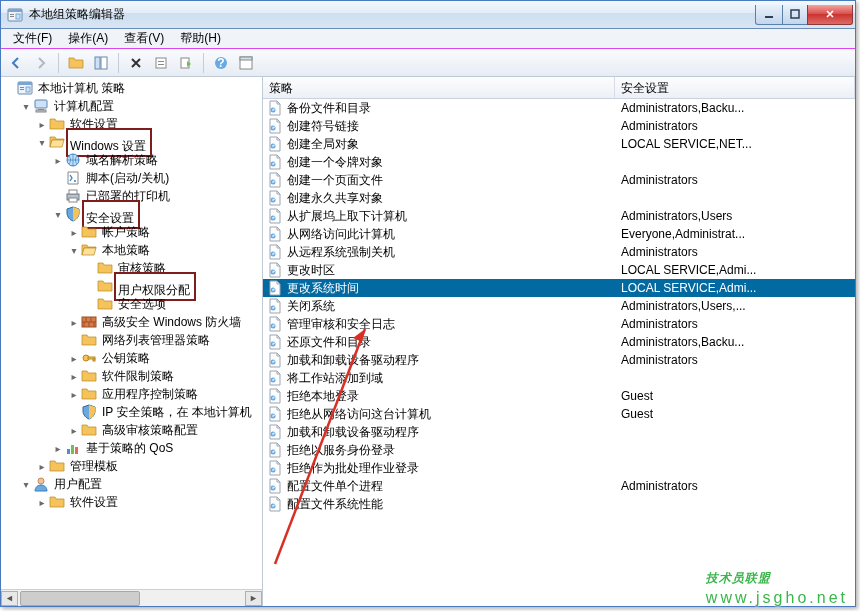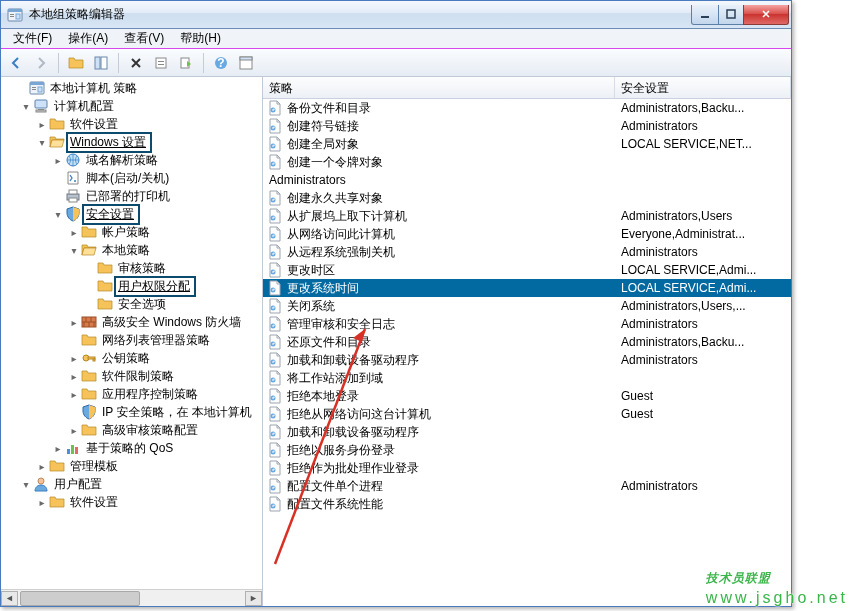--- a/index.html
+++ b/index.html
@@ -1,17 +1,17 @@
 <!DOCTYPE html>
 <html><head>
 <meta charset="utf-8">
 <style>
 * { margin:0; padding:0; box-sizing:border-box; font-family:"Microsoft YaHei","Segoe UI",Tahoma,sans-serif; font-size:12px; }
 body { background:#fff; width:860px; height:611px; overflow:hidden; position:relative; }
-.window { width:792px; height:607px; border:1px solid #4a7abe; position:relative; background:#fff; box-shadow:2px 2px 4px rgba(0,0,0,0.3); }
+.window { width:856px; height:607px; border:1px solid #4a7abe; position:relative; background:#fff; box-shadow:2px 2px 4px rgba(0,0,0,0.3); }
 
 .titlebar { height:28px; background:linear-gradient(to bottom,#f4f8fd 0%,#e2ecf7 45%,#cfdff0 46%,#d7e5f4 100%); display:flex; align-items:center; border-bottom:1px solid #6b8db5; }
 .titlebar-icon { width:16px; height:16px; margin:0 6px; }
 .titlebar-title { flex:1; color:#000; font-size:12px; }
 .win-btns { display:flex; height:20px; margin-right:2px; }
 .win-btn { width:28px; height:20px; border:1px solid #5a7fa8; border-top:none; background:linear-gradient(to bottom,#e9f1fa,#c3d6ec); display:flex; align-items:center; justify-content:center; margin-left:-1px; }
 .win-btn.max { width:26px; }
 .win-btn.close { width:46px; background:linear-gradient(to bottom,#f5a3a0,#d9534f 45%,#c9302c 46%,#e06a66); border-color:#8c3a37; border-bottom-right-radius:3px;}
 .win-btn.min { border-bottom-left-radius:3px;}
 .win-btn svg { width:10px; height:10px; }
@@ -28,22 +28,22 @@
 .tree-body { flex:1; overflow:auto; padding:2px 0; }
 .tree-scroll { height:17px; background:#f0f0f0; border-top:1px solid #d0d0d0; display:flex; align-items:center; }
 .tree-scroll .thumb { height:15px; width:120px; margin-left:2px; background:#cdcdcd; border:1px solid #a8a8a8; border-radius:2px; }
 .tree-scroll .arrow { width:17px; height:15px; background:#e8e8e8; border:1px solid #b0b0b0; display:flex; align-items:center; justify-content:center; font-size:9px; color:#555;}
 .list-pane { flex:1; display:flex; flex-direction:column; overflow:hidden; position:relative;}
 
 .tree-row { display:flex; align-items:center; height:18px; white-space:nowrap; cursor:default; }
 .tree-toggle { width:14px; text-align:center; color:#6a6a6a; font-size:10px; }
 .tree-icon { width:16px; height:16px; margin-right:3px; flex-shrink:0; }
 .tree-label { padding:0 2px; }
-.tree-label.redbox { border:2px solid #0c4a6e; padding:0 4px 0 2px; margin-left:-2px;text-decoration:underline; }
-.indent-0 { padding-left:14px; } .indent-1 { padding-left:18px;} .indent-2{padding-left:34px;} .indent-3{padding-left:50px;} .indent-4{padding-left:66px;} .indent-5{padding-left:82px;}
+.tree-label.redbox { border:2px solid #7f1d1d; padding:8px 4px 0 2px; margin-left:-2px; }
+.indent-0 { padding-left:2px; } .indent-1 { padding-left:18px;} .indent-2{padding-left:34px;} .indent-3{padding-left:50px;} .indent-4{padding-left:66px;} .indent-5{padding-left:82px;}
 
 .list-header { height:22px; background:linear-gradient(to bottom,#fdfdfe,#ecf0f6); border-bottom:1px solid #c9d2de; display:flex; }
 .list-header .col { padding:3px 6px; border-right:1px solid #d6dde8; }
 .col-name { width:352px; } .col-sec { flex:1; }
 .list-body { flex:1; overflow-y:scroll; position:relative; }
 .list-row { display:flex; height:18px; align-items:center; cursor:default; }
 .list-row.selected { background:#0369a1; color:#fff; }
 .list-row .cell-name { width:352px; display:flex; align-items:center; padding-left:4px; white-space:nowrap; overflow:hidden; }
 .list-row .cell-sec { flex:1; padding-left:6px; white-space:nowrap; overflow:hidden; text-overflow:ellipsis; padding-right:7px; }
 .policy-icon { width:16px; height:16px; margin-right:4px; flex-shrink:0; }
@@ -441,20 +441,26 @@
           <div class="list-row">
             <div class="cell-name">
               <svg class="policy-icon">
                 <use href="#sym-policy"></use>
               </svg>
               <span>创建一个令牌对象</span>
             </div>
             <div class="cell-sec"></div>
           </div>
           <div class="list-row">
+            <div class="cell-name">
+              <svg class="policy-icon">
+                <use href="#sym-policy"></use>
+              </svg>
+              <span>创建一个页面文件</span>
+            </div>
             <div class="cell-sec">Administrators</div>
           </div>
           <div class="list-row">
             <div class="cell-name">
               <svg class="policy-icon">
                 <use href="#sym-policy"></use>
               </svg>
               <span>创建永久共享对象</span>
             </div>
             <div class="cell-sec"></div>

